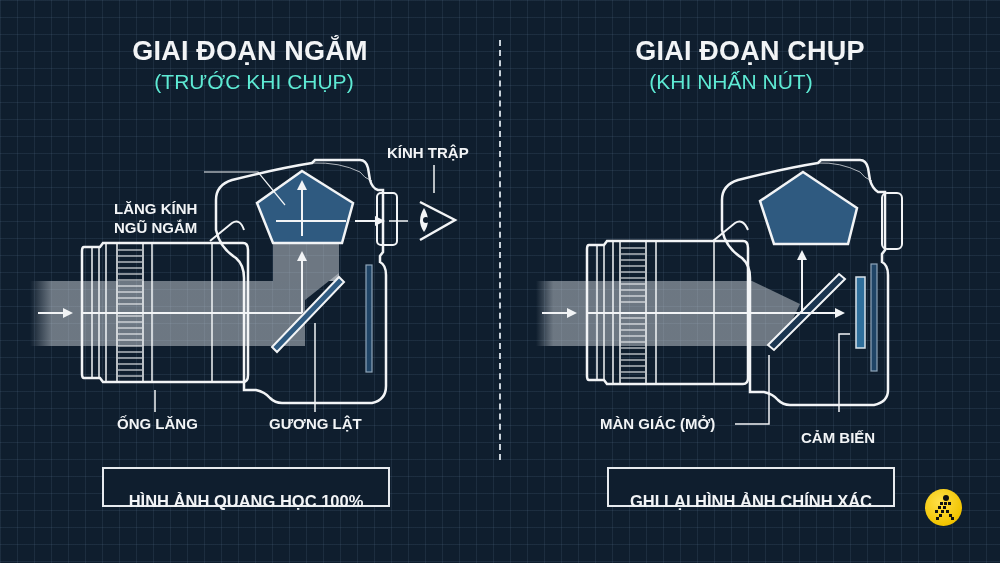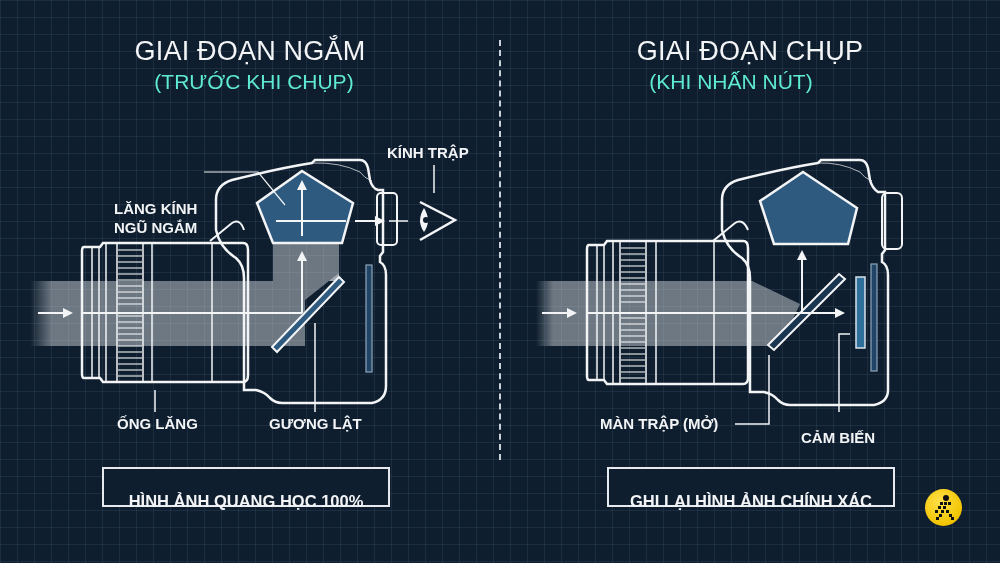--- a/index.html
+++ b/index.html
@@ -15,21 +15,21 @@
       linear-gradient(rgba(120,150,180,0.13) 1px, transparent 1px),
       linear-gradient(90deg, rgba(120,150,180,0.13) 1px, transparent 1px);
     background-size:17px 17px;
   }
   .divider {
     position:absolute; left:499px; top:40px; height:420px; width:0;
     border-left:2px dashed #c9d2da;
   }
   .title {
     position:absolute; width:500px; text-align:center;
-    font-weight:normal; font-size:27px; top:36px; letter-spacing:0.2px;
+    font-weight:bold; font-size:27px; top:36px; letter-spacing:0.2px;
   }
   .subtitle {
     position:absolute; width:500px; text-align:center;
     font-size:21px; top:70px; color:#5eead4;
   }
   .label {
     position:absolute; font-weight:bold; font-size:15px; color:#f2f4f6;
     white-space:nowrap;
   }
   .box {
@@ -209,21 +209,21 @@
 <div class="label" style="left:114px; top:155px; text-align:center; line-height:19px;margin-top:44px;">
   <div>LĂNG KÍNH</div>
   <div>NGŨ NGẮM</div>
 </div>
 <div class="label" style="left:387px; top:144px;">KÍNH TRẬP</div>
 <div class="label" style="left:117px; top:415px;">ỐNG LĂNG</div>
 <div class="label" style="left:269px; top:415px;">GƯƠNG LẬT</div>
 
 <div class="box" style="left:102px; top:467px; width:288px; height:40px;">HÌNH ẢNH QUANG HỌC 100%</div>
 
-<div class="label" style="left:600px; top:415px;">MÀN TRẬP (MỞ)</div>
+<div class="label" style="left:600px; top:415px;">MÀN GIÁC (MỞ)</div>
 <div class="label" style="left:801px; top:429px;">CẢM BIẾN</div>
 
 <div class="box" style="left:607px; top:467px; width:288px; height:40px;">GHI LẠI HÌNH ẢNH CHÍNH XÁC</div>
 
 <div class="logo">
   <svg width="37" height="37" viewBox="0 0 37 37">
     <circle cx="21" cy="9" r="3" fill="#111"></circle>
     <g fill="#111">
       <rect x="15" y="13" width="3" height="3"></rect>
         <rect x="19" y="13" width="3" height="3"></rect>

